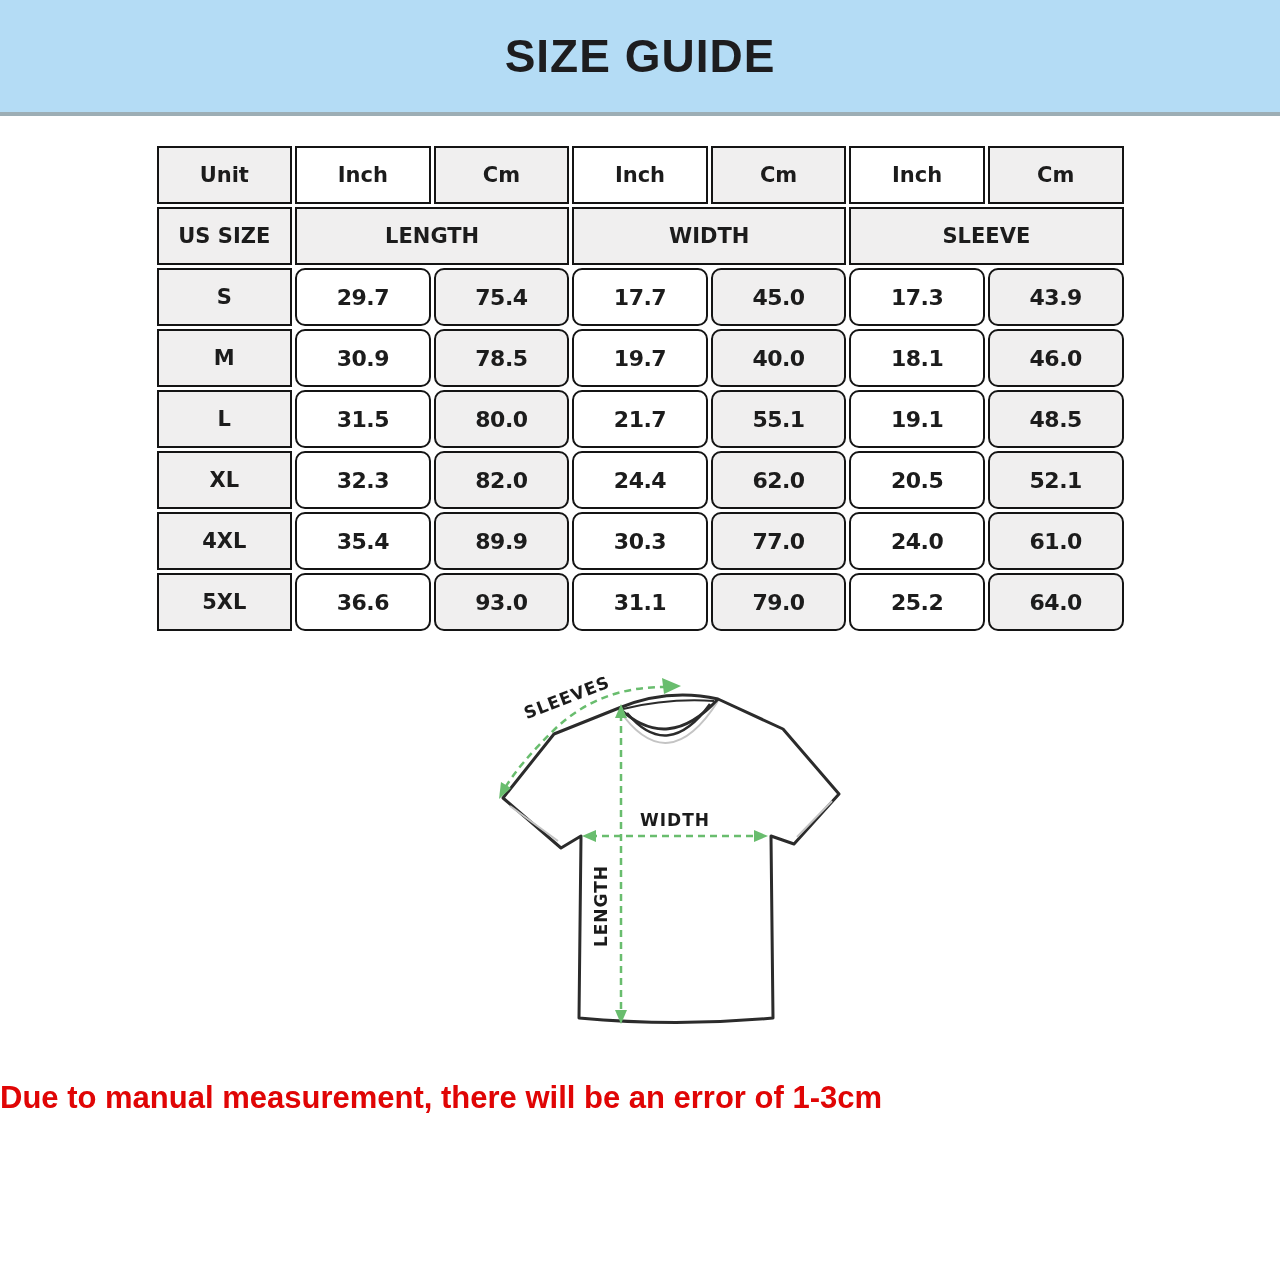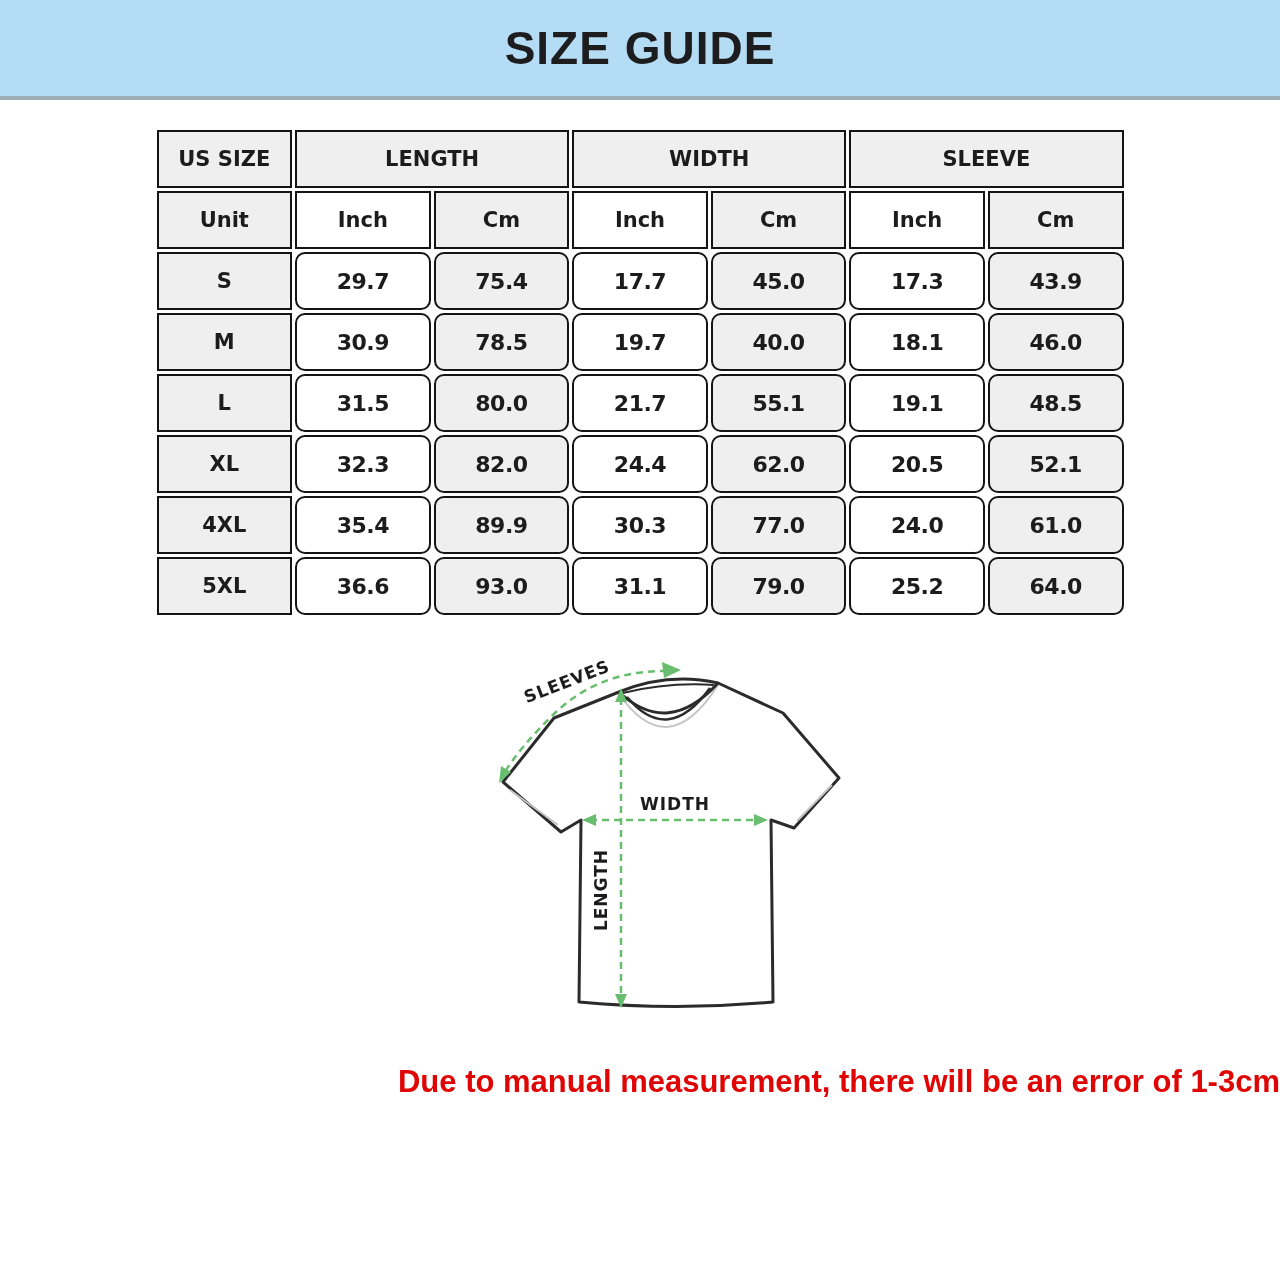--- a/index.html
+++ b/index.html
@@ -5,21 +5,21 @@
   * { box-sizing: border-box; }
   html, body { margin: 0; padding: 0; }
   body {
     width: 1280px; height: 1280px;
     background: #ffffff;
     font-family: "DejaVu Sans", "Liberation Sans", sans-serif;
     overflow: hidden;
   }
   
   .banner {
-    height: 100px;
+    height: 116px;
     background: #b4dcf5;
     border-bottom: 4px solid #9daeb5;
     display: flex; align-items: center; justify-content: center;
   }
   .banner h1 {
     margin: 0;
     font-family: "Liberation Sans", sans-serif;
     font-size: 46px;
     font-weight: 900;
     letter-spacing: 1px;
@@ -56,21 +56,21 @@
   .svg-label {
     font-family: "DejaVu Sans", "Liberation Sans", sans-serif;
     font-size: 17px;
     font-weight: 700;
     letter-spacing: 1px;
     fill: #1b1b1b;
   }
   
   .footnote {
     margin: 24px 0 0 0;
-    text-align: right;
+    text-align: left;
     font-family: "Liberation Sans", sans-serif;
     font-size: 31px;
     font-weight: 700;
     color: #e00505;
   }
 </style>
 </head>
 <body>
 
 <div class="page">
@@ -83,35 +83,35 @@
     <colgroup>
       <col>
         <col>
         <col>
         <col>
         <col>
         <col>
         <col>
     </colgroup>
     <thead>
-      <tr>
-        <th class="g">US SIZE</th>
-        <th class="g" colspan="2">LENGTH</th>
-        <th class="g" colspan="2">WIDTH</th>
-        <th class="g" colspan="2">SLEEVE</th>
-      </tr>
       <tr>
         <th class="g">Unit</th>
         <th class="w">Inch</th>
         <th class="g">Cm</th>
         <th class="w">Inch</th>
         <th class="g">Cm</th>
         <th class="w">Inch</th>
         <th class="g">Cm</th>
       </tr>
+      <tr>
+        <th class="g">US SIZE</th>
+        <th class="g" colspan="2">LENGTH</th>
+        <th class="g" colspan="2">WIDTH</th>
+        <th class="g" colspan="2">SLEEVE</th>
+      </tr>
     </thead>
     <tbody>
       <tr>
         <th class="g">S</th>
         <td class="w">29.7</td>
         <td class="g">75.4</td>
         <td class="w">17.7</td>
         <td class="g">45.0</td>
         <td class="w">17.3</td>
         <td class="g">43.9</td>

